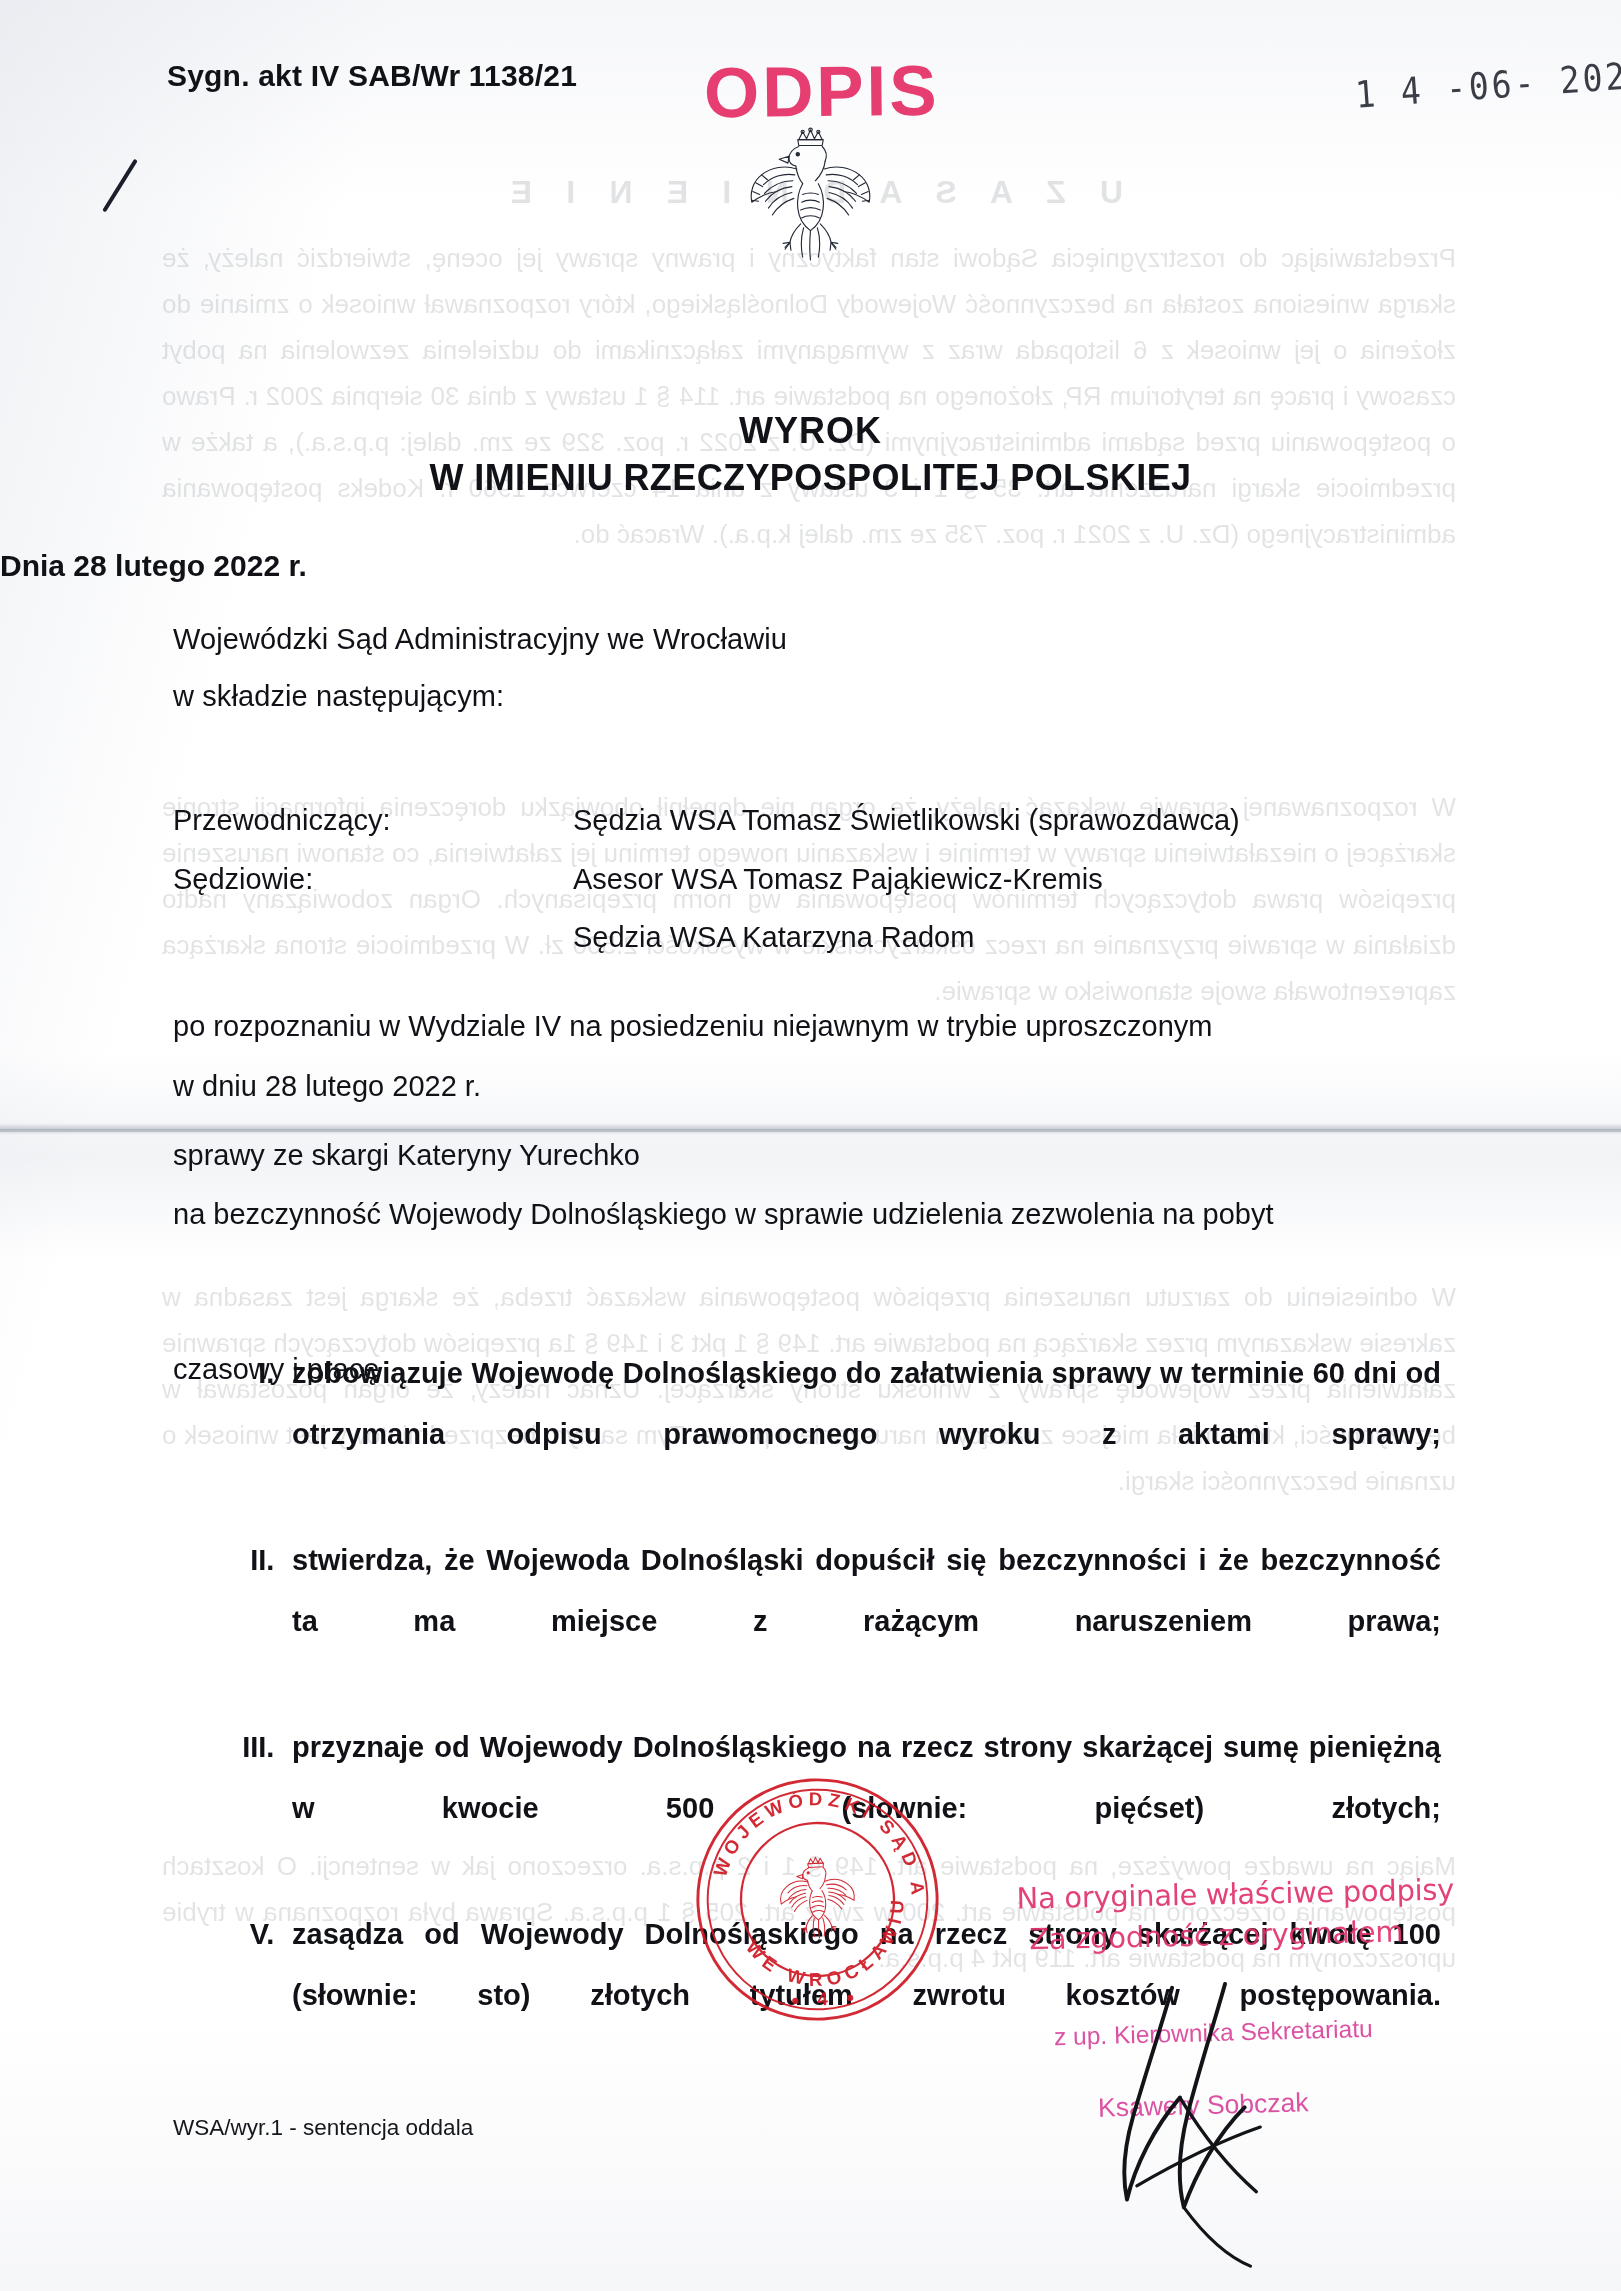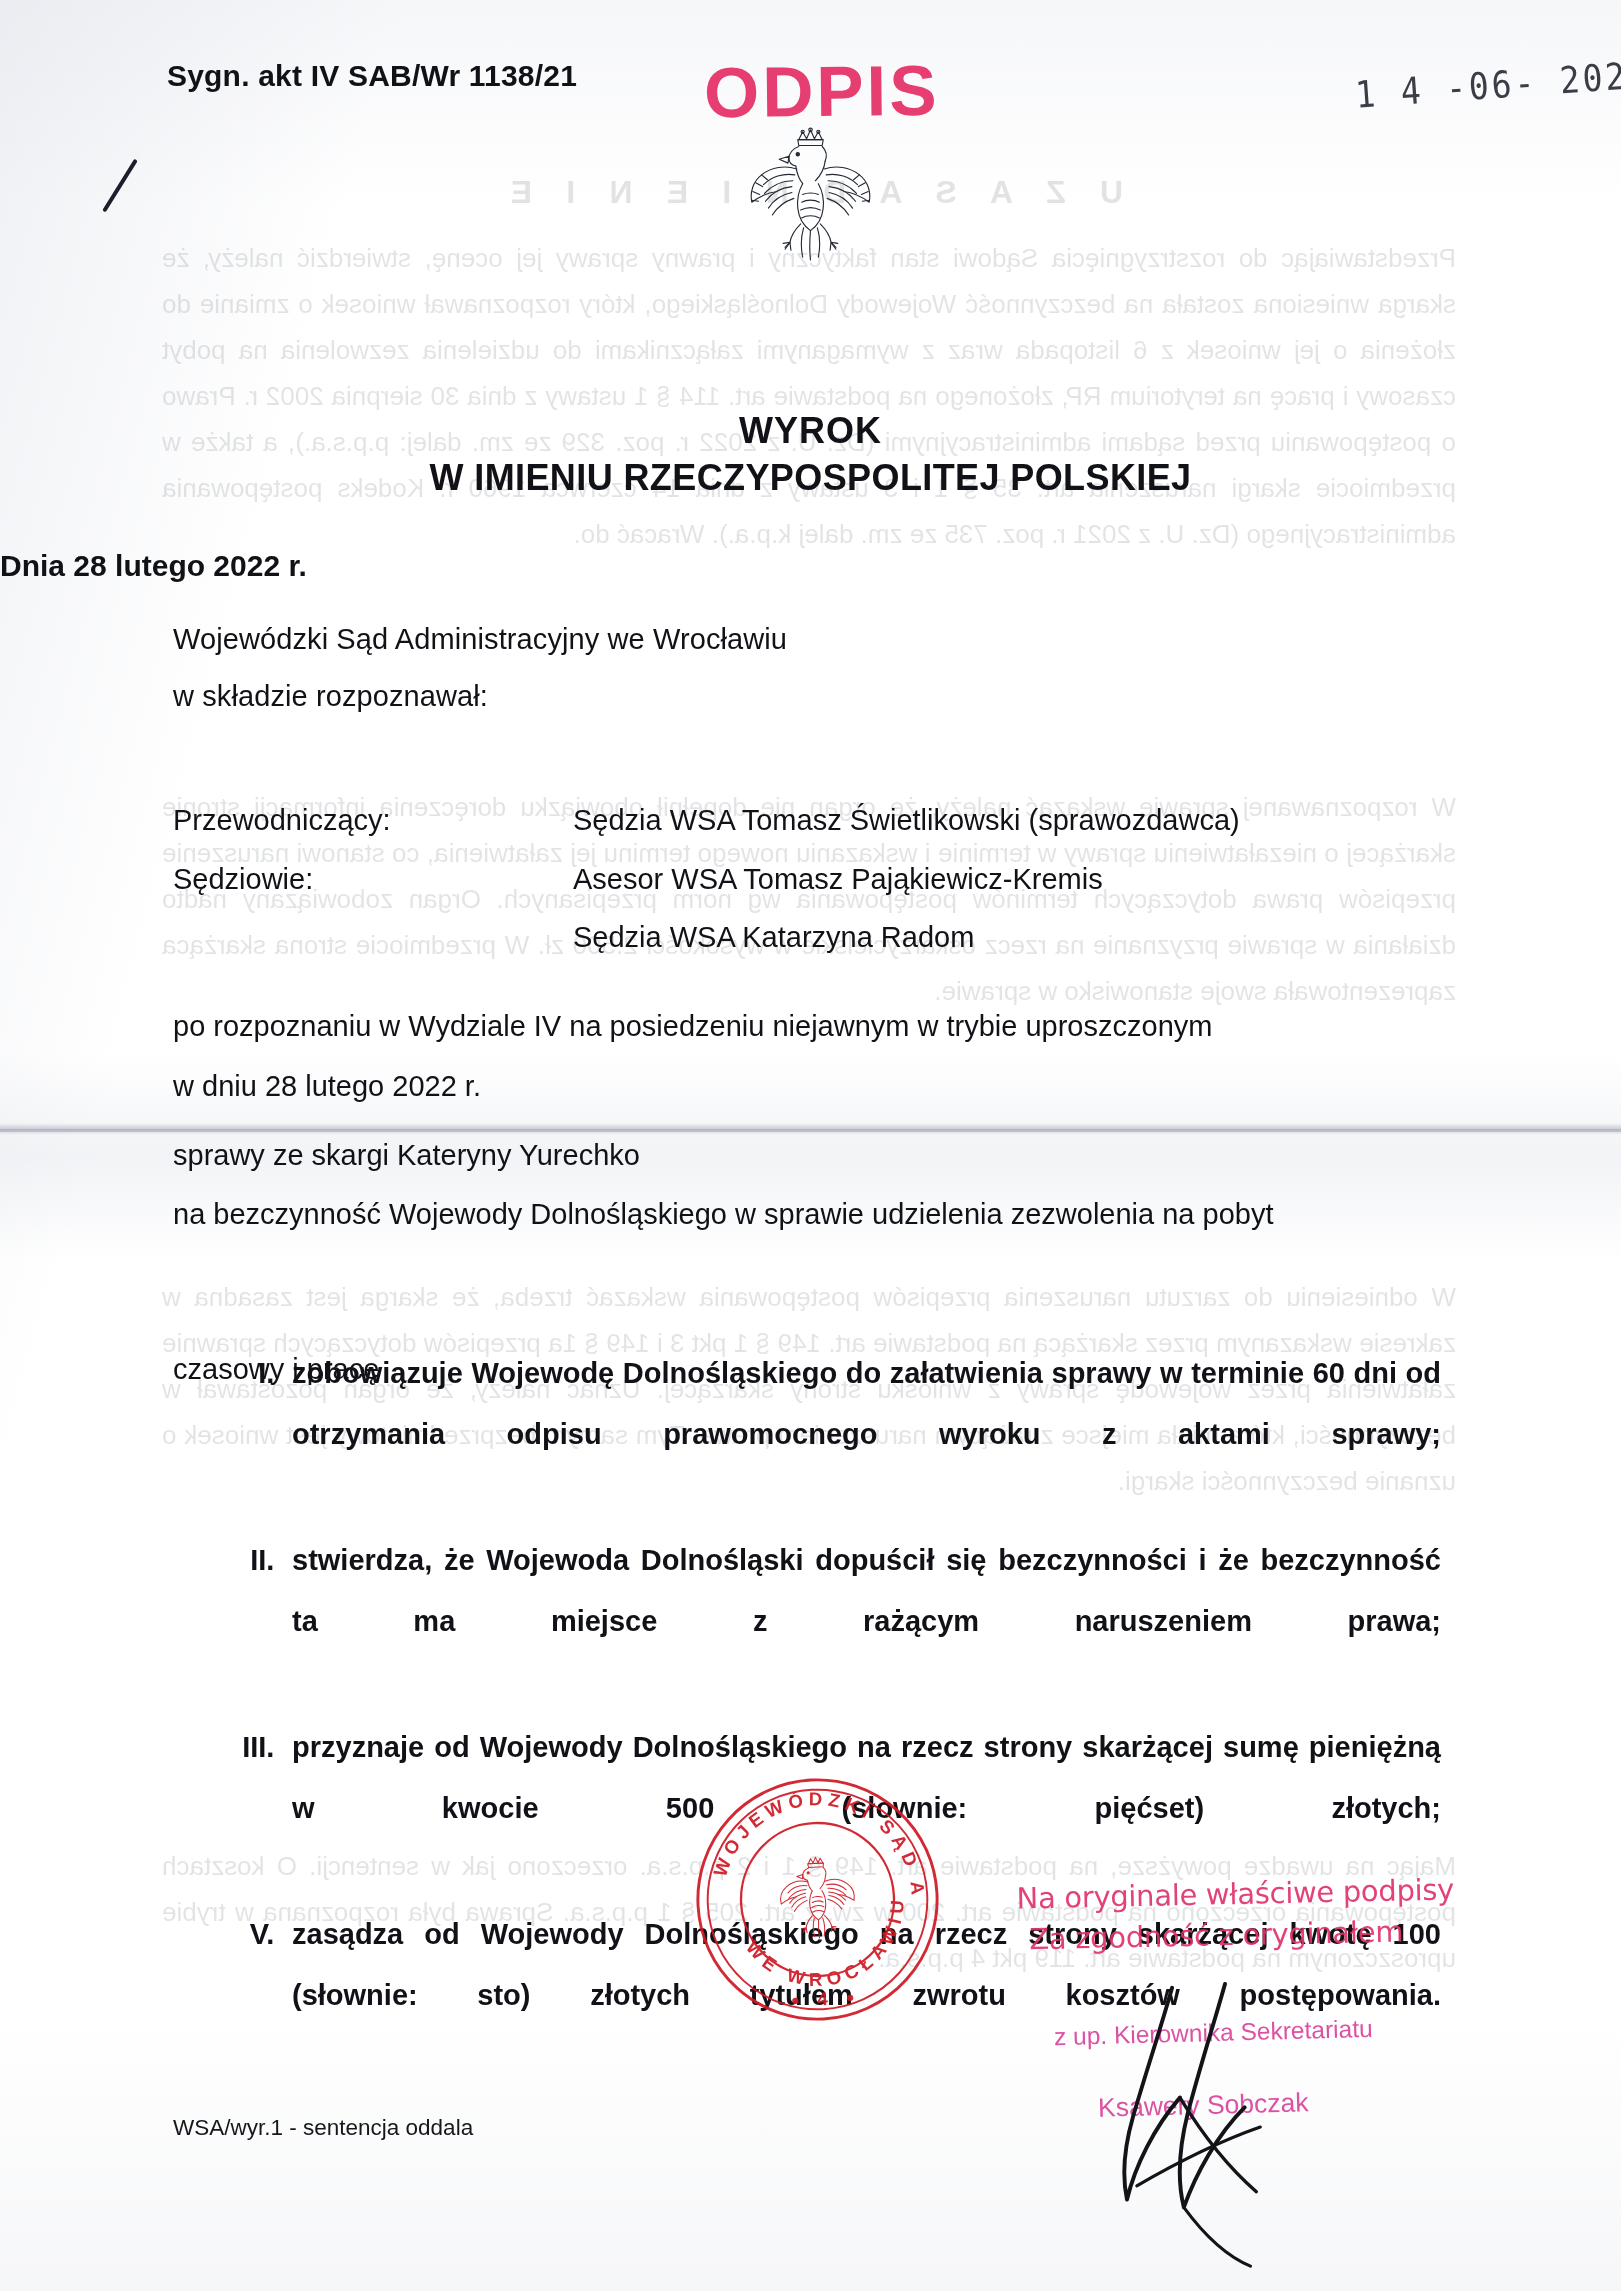--- a/index.html
+++ b/index.html
@@ -382,21 +382,21 @@
         </g>
       </svg>
     </div>
 
     <div class="title title-1">WYROK</div>
     <div class="title title-2">W IMIENIU RZECZYPOSPOLITEJ POLSKIEJ</div>
 
     <div class="date-line">Dnia 28 lutego 2022 r.</div>
 
     <div class="court-line court-1">Wojewódzki Sąd Administracyjny we Wrocławiu</div>
-    <div class="court-line court-2">w składzie rozpoznawał:</div>
+    <div class="court-line court-2">w składzie następującym:</div>
 
     <div class="panel-label row-1">Przewodniczący:</div>
     <div class="panel-value row-1">Sędzia WSA Tomasz Świetlikowski (sprawozdawca)</div>
 
     <div class="panel-label row-2">Sędziowie:</div>
     <div class="panel-value row-2">Asesor WSA Tomasz Pająkiewicz-Kremis</div>
 
     <div class="panel-value row-3">Sędzia WSA Katarzyna Radom</div>
 
     <div class="recog recog-1">po rozpoznaniu w Wydziale IV na posiedzeniu niejawnym w trybie uproszczonym</div>

